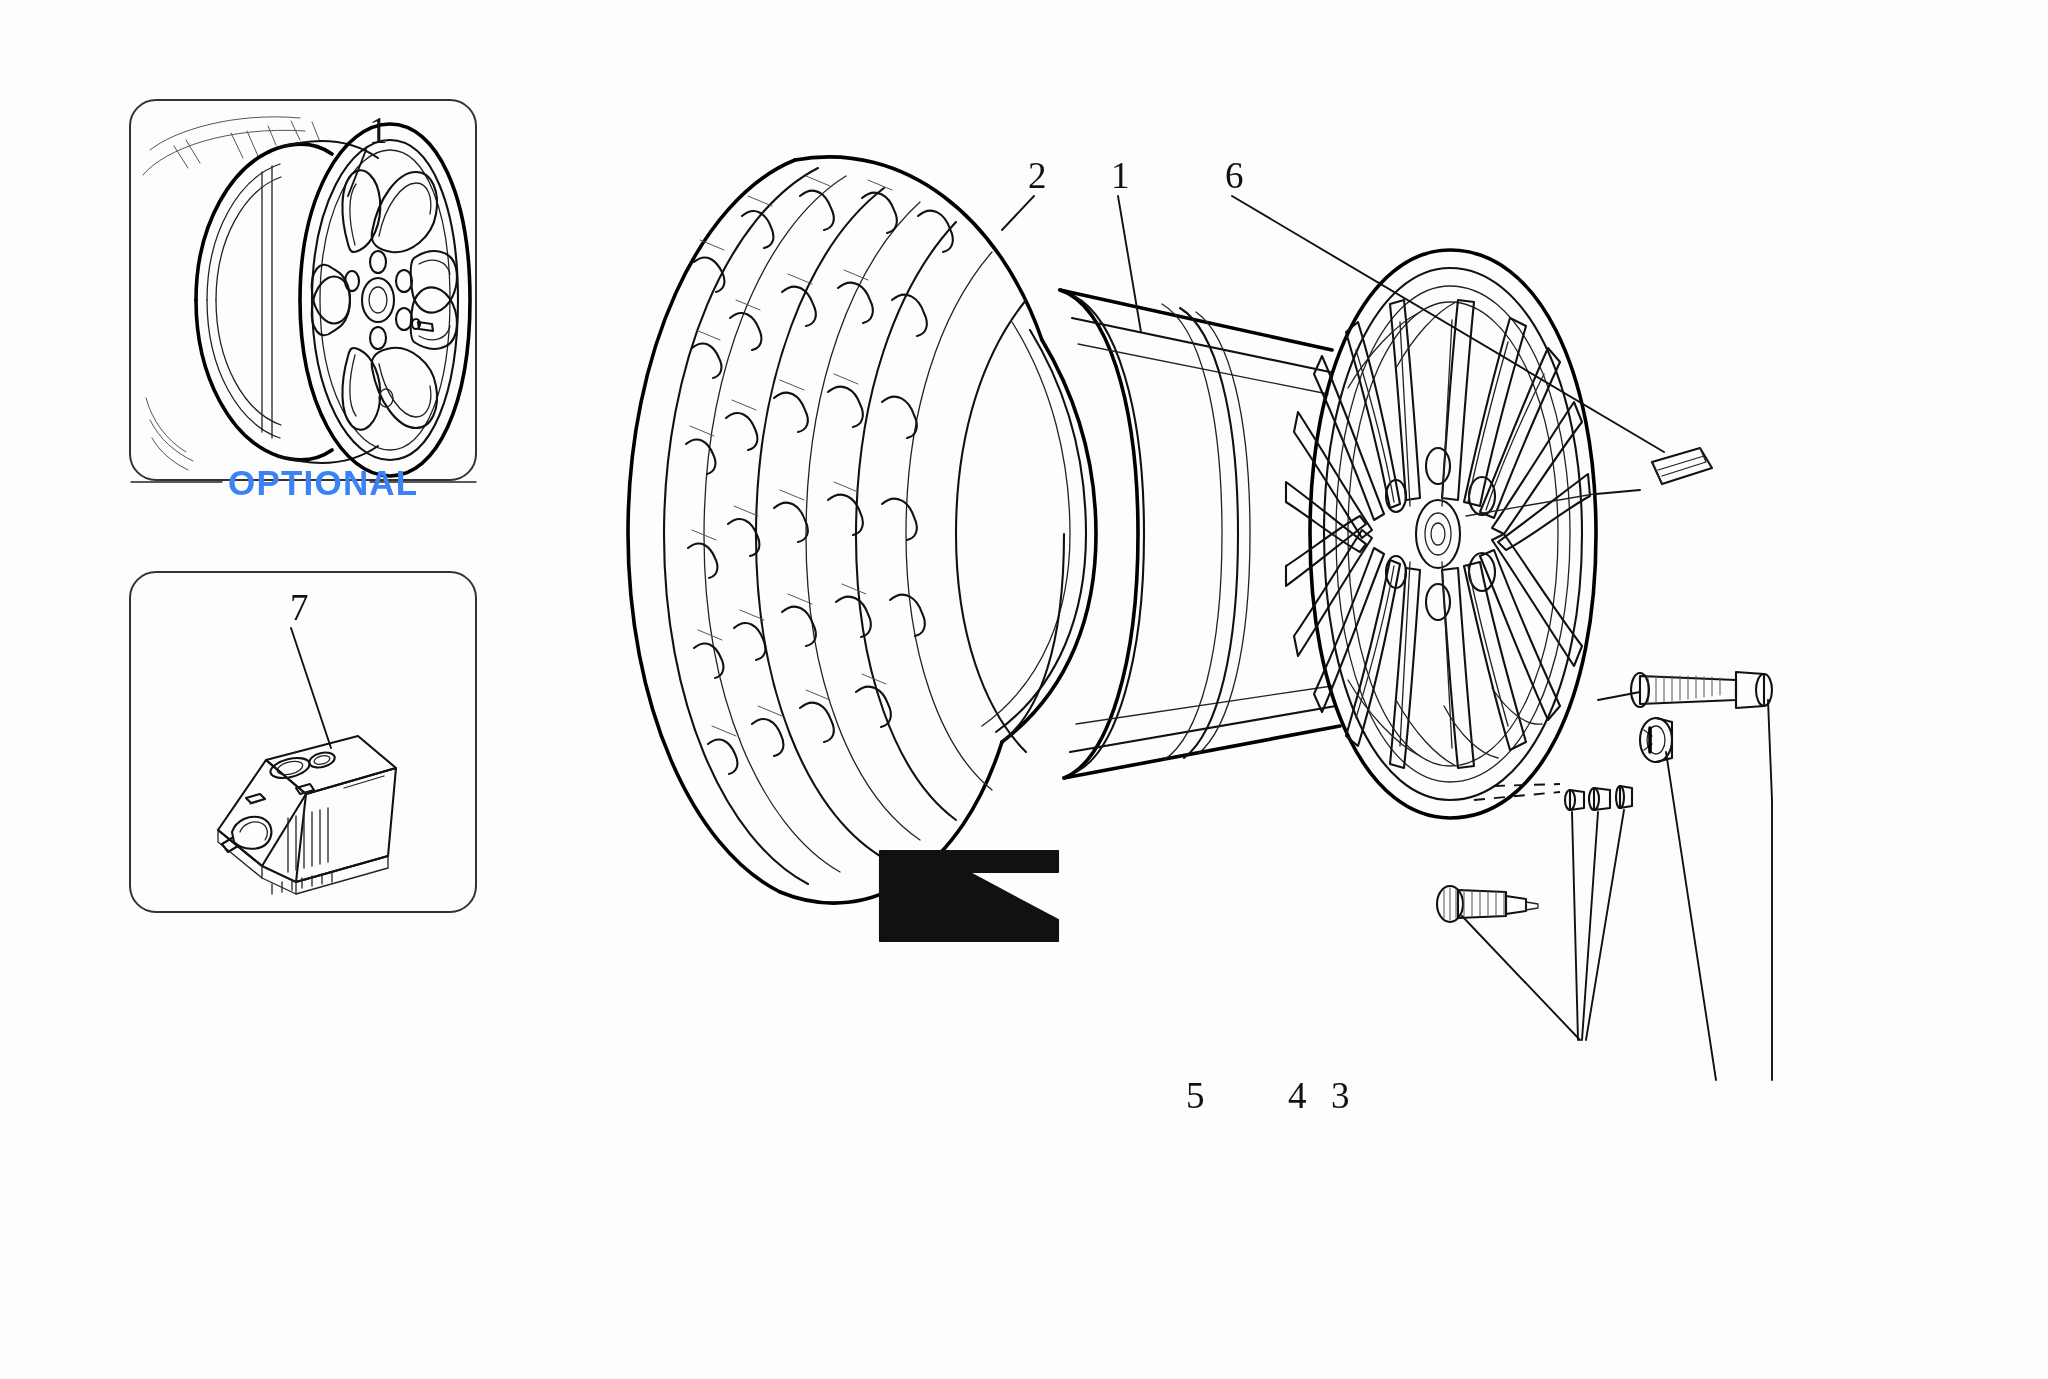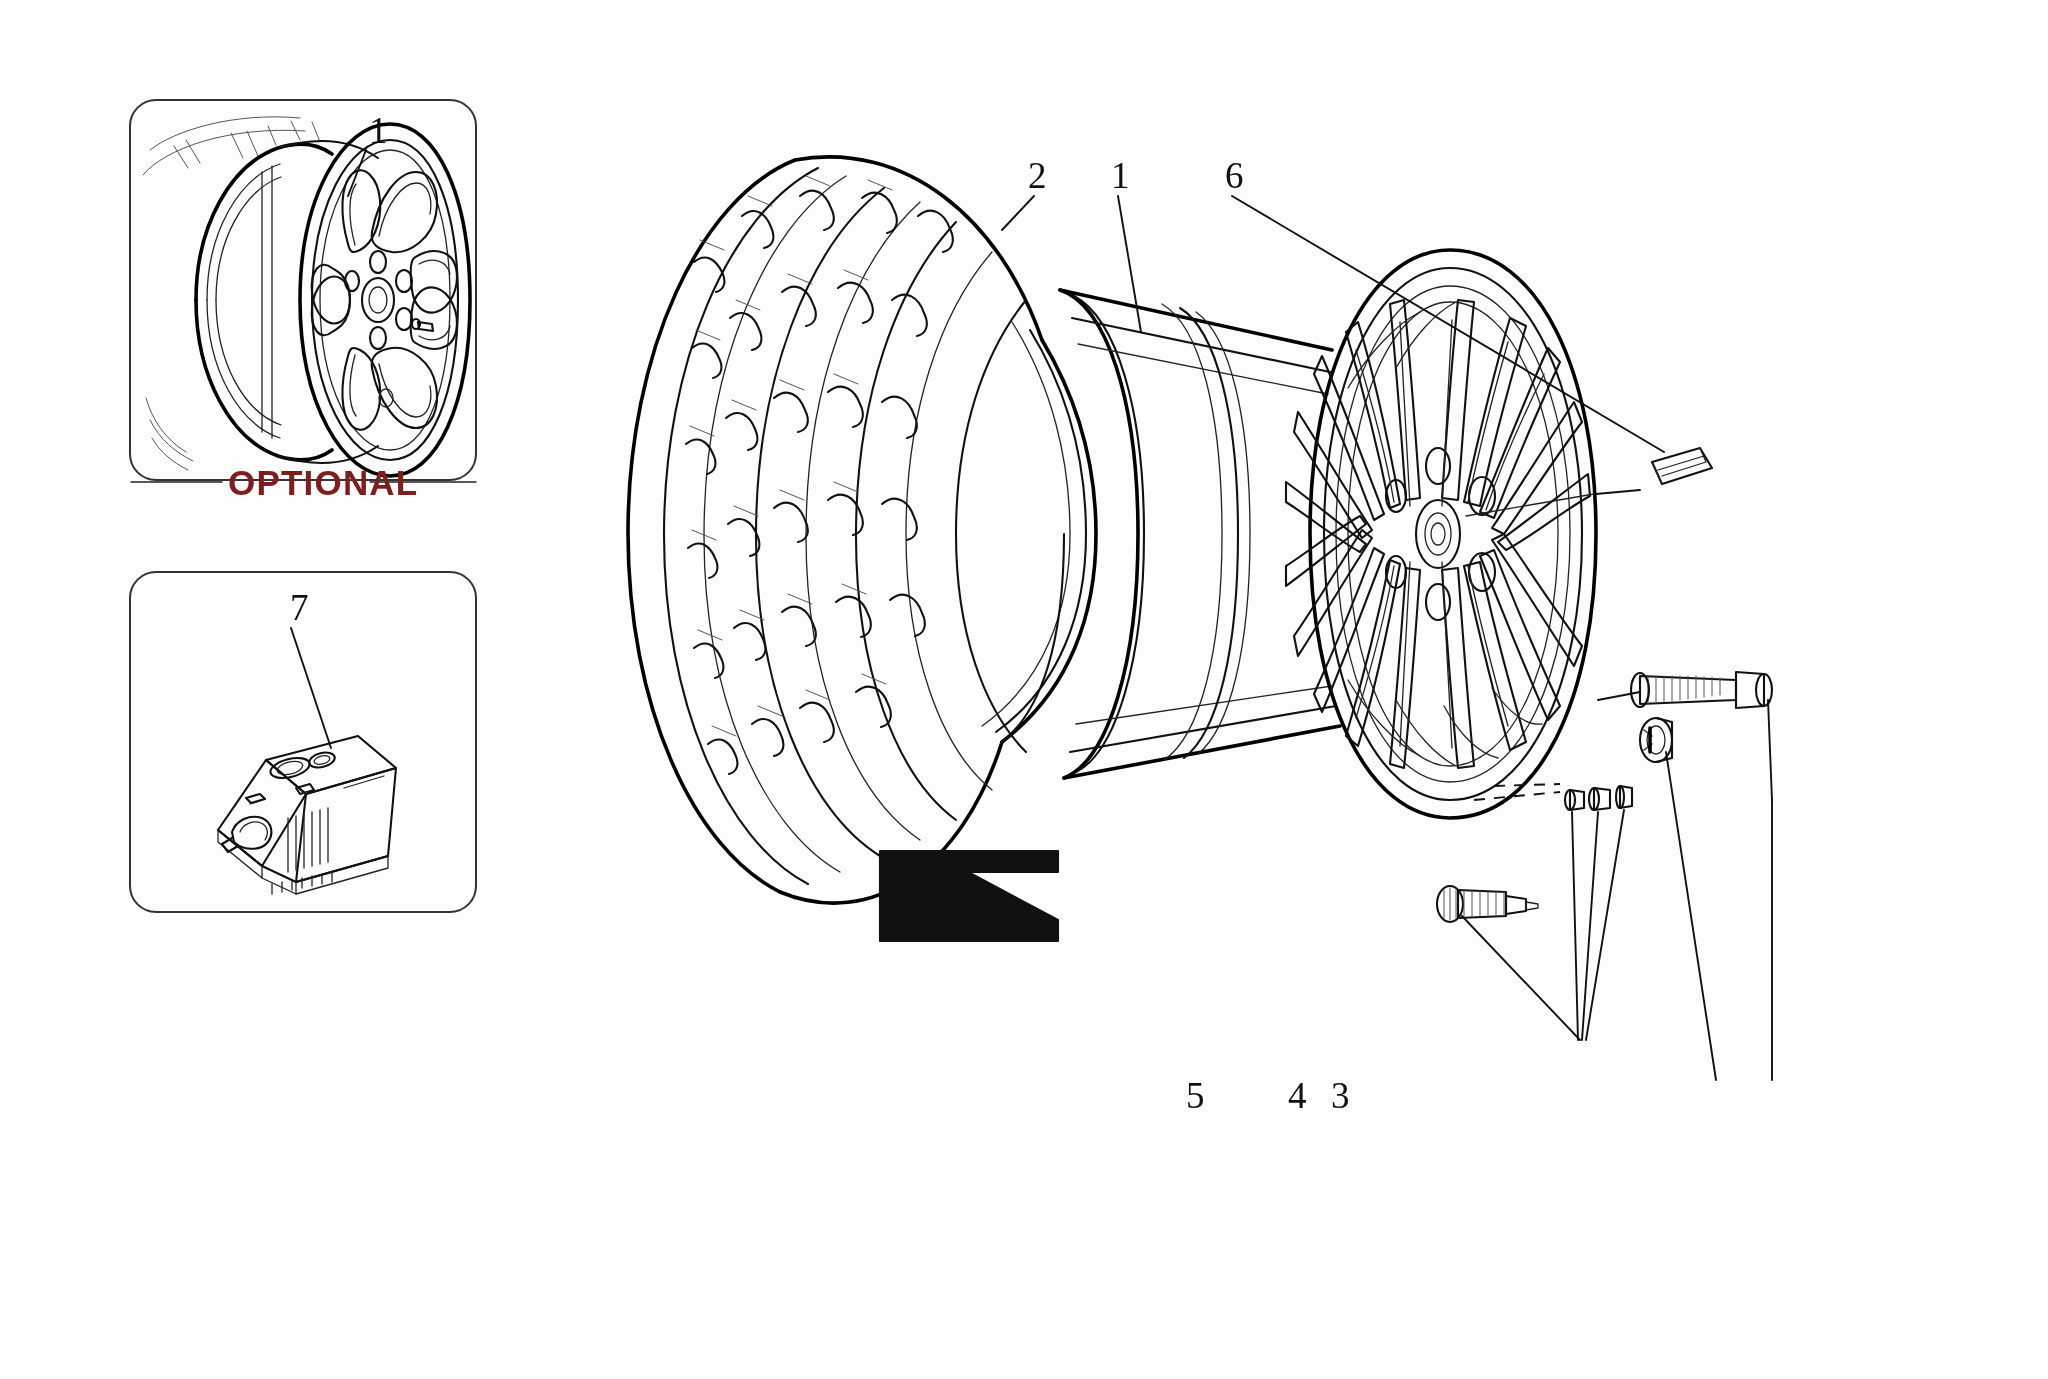--- a/index.html
+++ b/index.html
@@ -18,21 +18,21 @@
   .lead{fill:none;stroke:#111;stroke-width:1.9;stroke-linecap:round;}
   .dash{fill:none;stroke:#111;stroke-width:1.9;stroke-dasharray:11 9;stroke-linecap:butt;}
   .fillk{fill:#111;}
   .num{
     font-family:"Liberation Serif", serif;
     font-size:37px;fill:#111;font-weight:400;
   }
   .optlabel{
     position:absolute;
     font-family:"Liberation Sans", sans-serif;
-    font-weight:bold;font-size:35px;letter-spacing:1.2px;color:#7f1d1d;
+    font-weight:bold;font-size:35px;letter-spacing:1.2px;color:#3b82f6;
     white-space:nowrap;
     text-align:right;
   }
 </style>
 </head>
 <body>
 
 <div id="root">
 
   <svg class="layer" viewBox="0 0 2048 1379">

